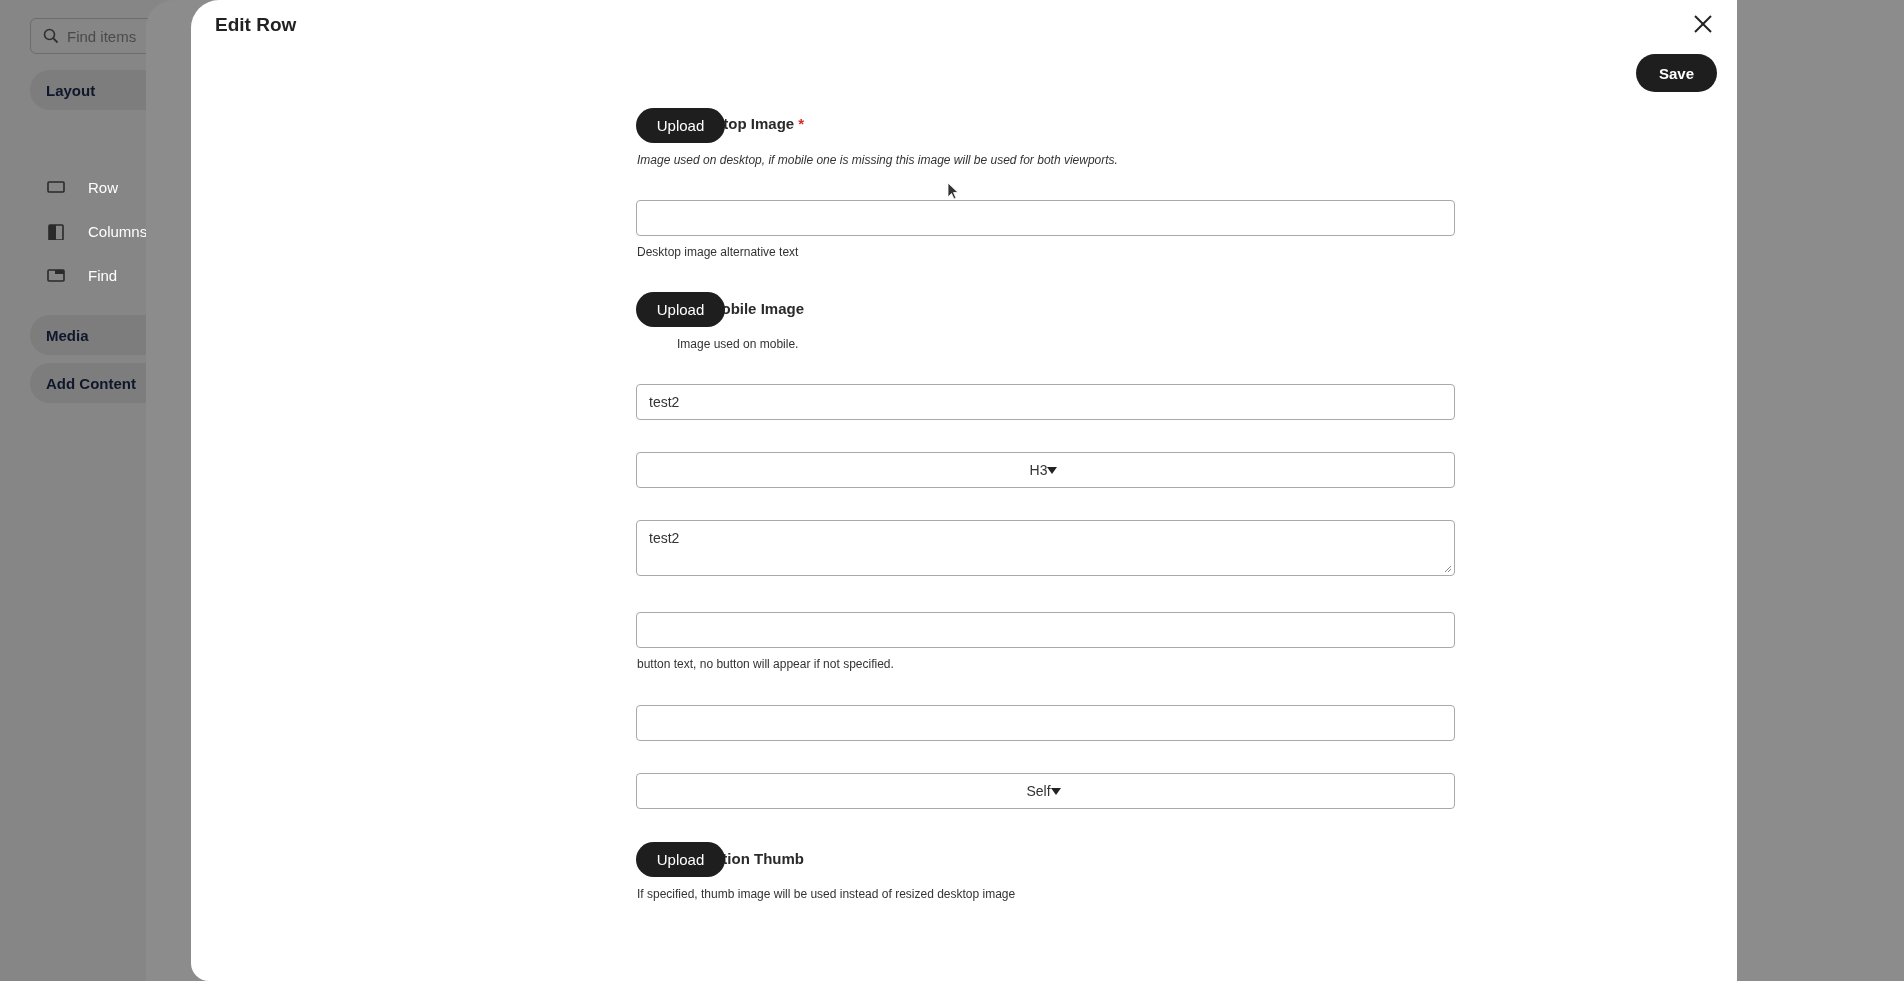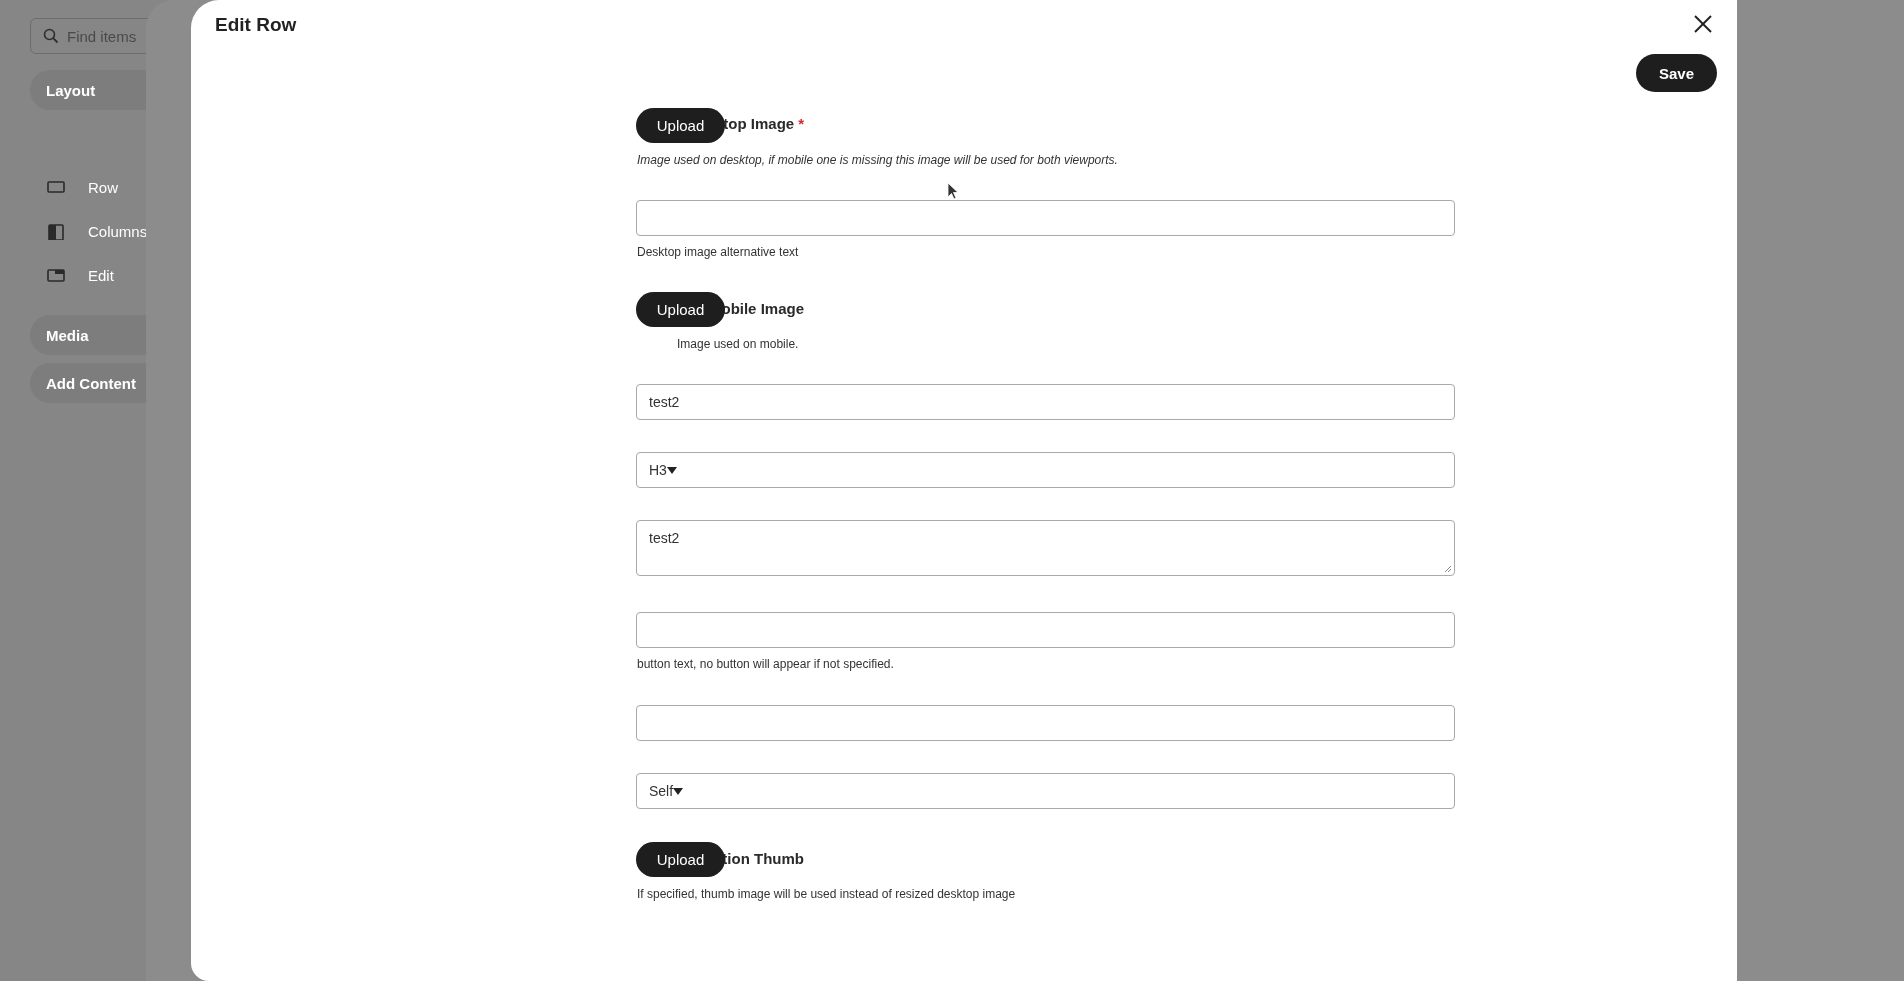--- a/index.html
+++ b/index.html
@@ -18,21 +18,21 @@
       position: absolute; left: 14px; top: 18px; width: 200px; height: 36px;
       border: 1px solid #6c6c6c; border-radius: 6px;
       display: flex; align-items: center; padding-left: 12px;
       color: #4a4a4a; font-size: 15px;
     }
     .search svg { margin-right: 8px; }
     .group {
       position: absolute; left: 14px; width: 200px; height: 40px;
       background: #7d7d7d; border-radius: 20px;
       display: flex; align-items: center; padding-left: 16px;
-      font-weight: bold; font-size: 15px; color: #ffffff;
+      font-weight: bold; font-size: 15px; color: #0f172a;
     }
     .item {
       position: absolute; left: 30px; display: flex; align-items: center;
       font-size: 15px; color: #ffffff; margin-top: 47px;
     }
     .item .ico { width: 20px; height: 16px; margin-right: 22px; display: inline-block; }
     
     .mid-panel {
       position: absolute; left: 146px; top: 0; width: 1758px; height: 981px;
       background: #8c8c8c; border-top-left-radius: 28px;
@@ -71,21 +71,21 @@
       position: absolute; left: 446px; font-size: 12px; color: #333;
       white-space: nowrap;
     }
     .field {
       position: absolute; left: 445px; width: 819px; height: 36px;
       border: 1px solid #a9a9a9; border-radius: 4px; background: #fff;
       font-size: 14px; color: #333; padding: 0 12px;
       font-family: "Liberation Sans", sans-serif;
       display: flex; align-items: center;
     }
-    .select { justify-content: flex-start; }
+    .select { justify-content: center; }
     .select .arrow {
       width: 0; height: 0; border-left: 5px solid transparent; border-right: 5px solid transparent;
       border-top: 7px solid #222; margin-right: 4px;
     }
     .textarea {
       position: absolute; left: 445px; width: 819px; height: 56px;
       border: 1px solid #a9a9a9; border-radius: 4px; background: #fff;
       font-size: 14px; color: #333; padding: 9px 12px;
       font-family: "Liberation Sans", sans-serif;
     }
@@ -123,21 +123,21 @@
       <rect x="3" y="1" width="14" height="15" rx="1" fill="none" stroke="#2a2a2a" stroke-width="1.6"></rect>
       <rect x="3" y="1" width="7" height="15" fill="#2a2a2a"></rect>
     </svg>
     <span>Columns</span>
   </div>
   <div class="item" style="top:220px;">
     <svg class="ico" viewBox="0 0 20 16">
       <rect x="2" y="2" width="16" height="11" rx="1" fill="none" stroke="#2a2a2a" stroke-width="1.6"></rect>
       <rect x="9" y="2" width="9" height="4" fill="#2a2a2a"></rect>
     </svg>
-    <span>Edit</span>
+    <span>Find</span>
   </div>
 
   <div class="group" style="top:315px;">
     <span>Media</span>
   </div>
   <div class="group" style="top:363px;">
     <span>Add Content</span>
   </div>
 </div>
 

